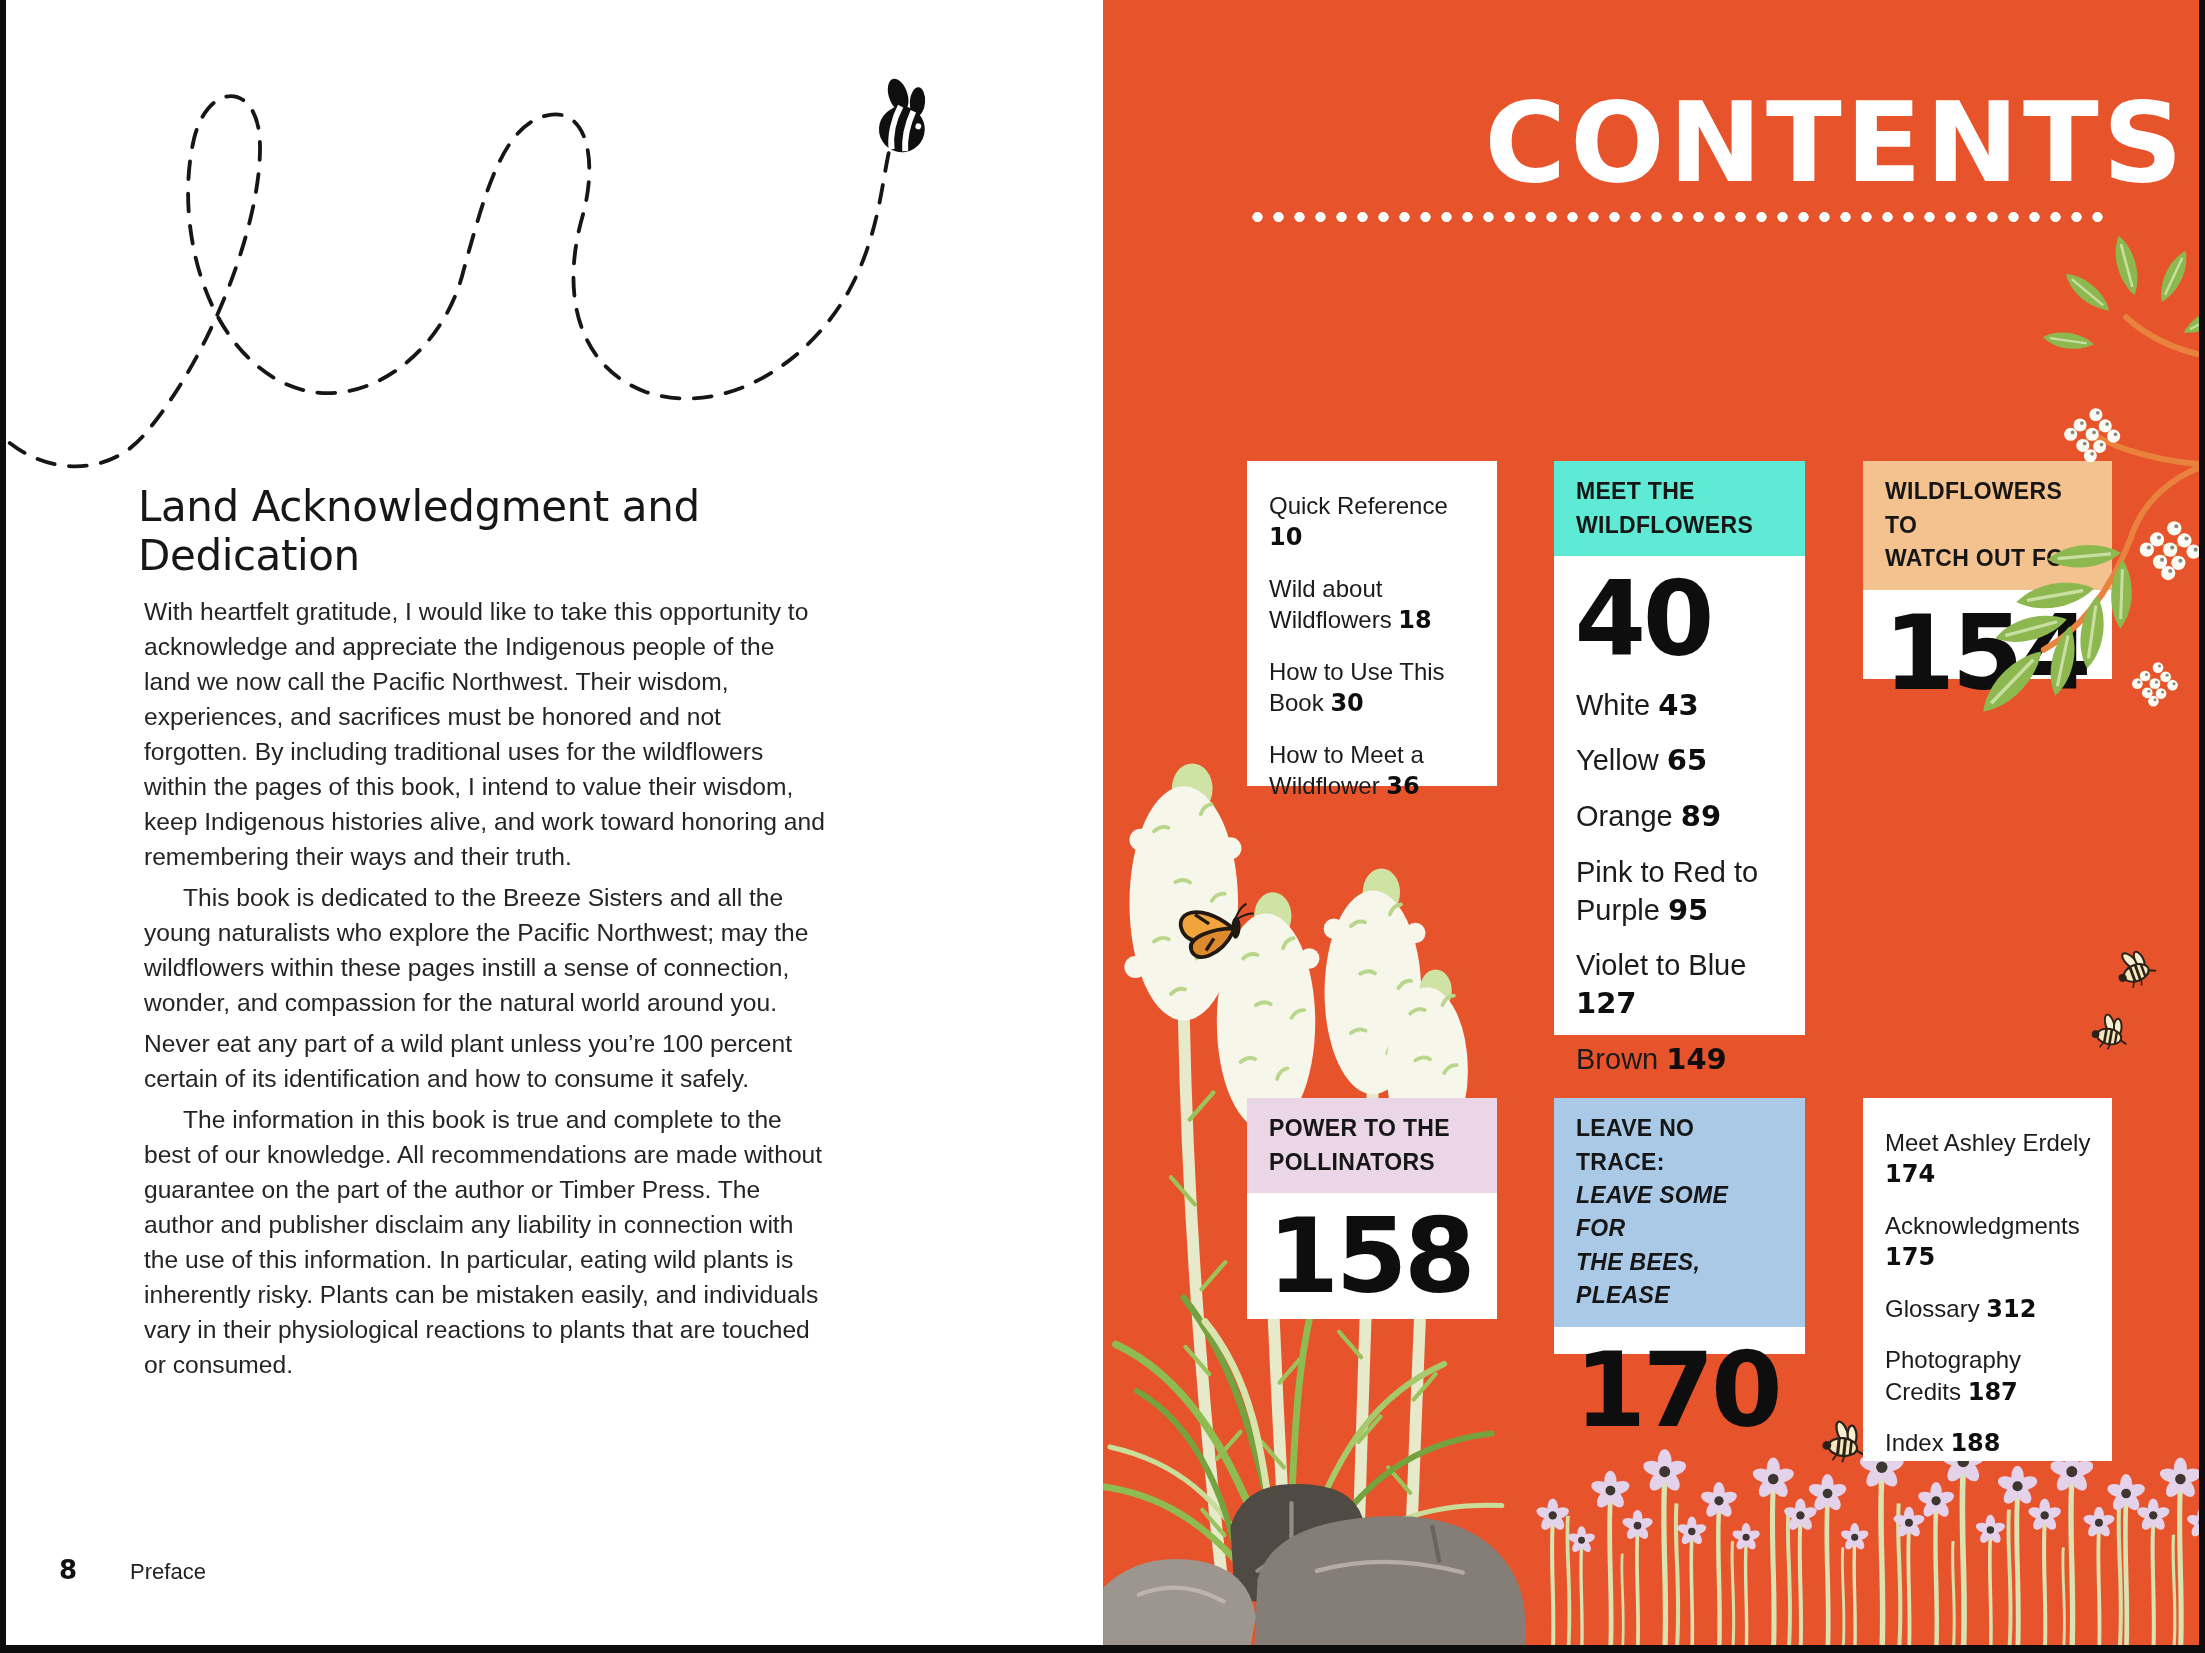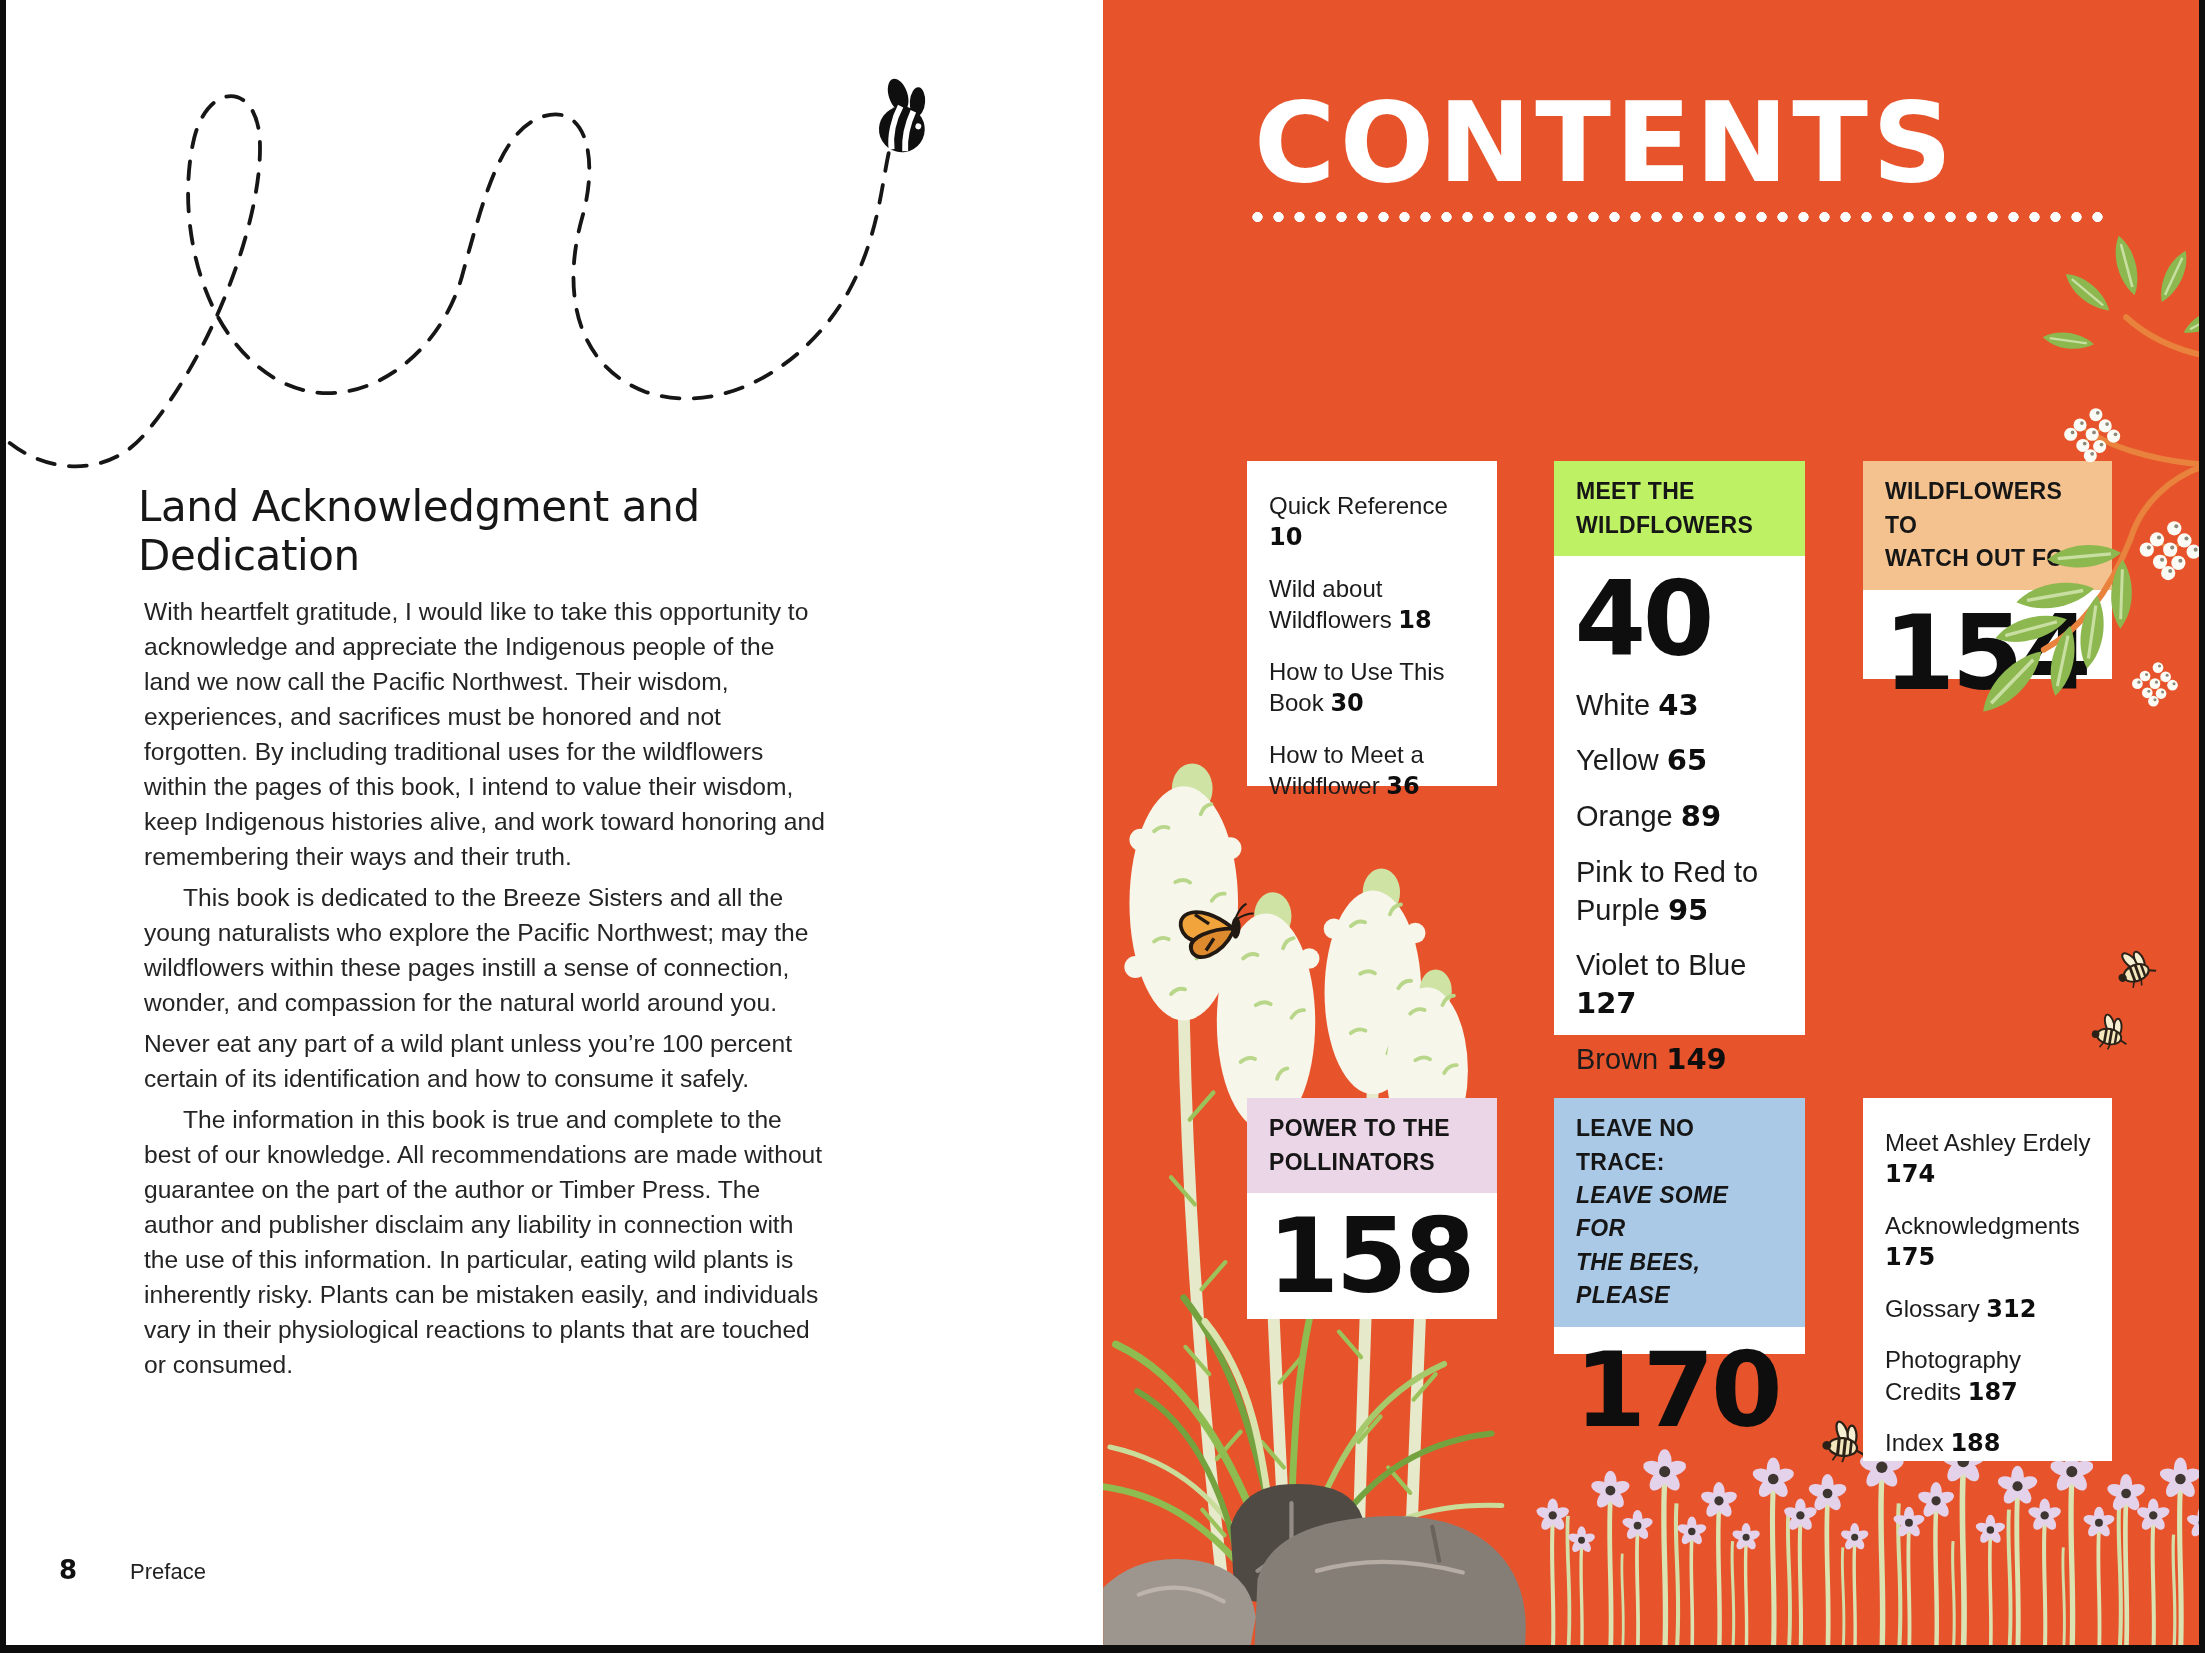--- a/index.html
+++ b/index.html
@@ -23,36 +23,36 @@
   .lp-heading.second{margin-top:49px;}
   .left-content p{font-size:24.6px;line-height:35px;margin:6px;color:#242424;}
   .left-content p.indent{text-indent:39px;}
   .lp-footer{position:absolute;left:59px;top:1555px;display:flex;align-items:baseline;gap:53px;}
   .lp-pagenum{font-family:"DejaVu Sans",sans-serif;font-weight:700;font-size:26px;color:#111;}
   .lp-preface{font-size:22px;color:#222;}
 
   
   .contents-title{position:absolute;left:151px;top:85px;width:933px;
       font-family:"DejaVu Sans",sans-serif;font-weight:800;font-size:111px;line-height:1.05;
-      letter-spacing:4.2px;color:#ffffff;}
+      letter-spacing:4.2px;color:#ffffff;text-align:right;}
   .dotted-rule{position:absolute;left:144px;top:210px;width:861px;height:14.4px;
       background-image:radial-gradient(circle,#ffffff 0 4.9px,rgba(0,0,0,0) 5.4px);
       background-size:21px 14.4px;background-repeat:repeat-x;background-position:0 50%;}
   .illus{position:absolute;left:0;top:0;width:1103px;height:1654px;}
   .illus-front{z-index:30;pointer-events:none;}
   .tocbox{position:absolute;background:#ffffff;z-index:20;color:#131313;}
   .box-1{left:144px;top:461px;width:250px;height:325px;}
   .box-2{left:451px;top:461px;width:251px;height:574px;}
   .box-3{left:760px;top:461px;width:249px;height:218px;}
   .box-4{left:144px;top:1098px;width:250px;height:221px;}
   .box-5{left:451px;top:1098px;width:251px;height:256px;}
   .box-6{left:760px;top:1098px;width:249px;height:363px;}
   .box-header{white-space:pre-line;font-weight:700;font-size:23px;line-height:1.45;
       letter-spacing:0.3px;padding:14.4px 22px;color:#161616;}
-  .hdr-yellow{background:#bef264;}
+  .hdr-yellow{background:#5eead4;}
   .hdr-peach{background:#F4C28F;}
   .hdr-pink{background:#EBD6E8;}
   .hdr-blue{background:#A9C9E7;}
   .box-header .hdr-italic{font-style:italic;white-space:pre-line;}
   .box-num{font-family:"DejaVu Sans",sans-serif;font-weight:700;font-size:103px;line-height:1;
       letter-spacing:-3.4px;padding:12px 18.7px 0 20.4px;color:#0e0e0e;}
   .toc-list{padding:29px 20.4px 0 22px;}
   .box-2 .toc-list{padding-top:15.3px;}
   .toc-item{font-size:24px;line-height:1.3;margin:0 0 19.5px 0;color:#1b1b1b;}
   .box-2 .toc-item{font-size:29px;margin-bottom:18px;}

